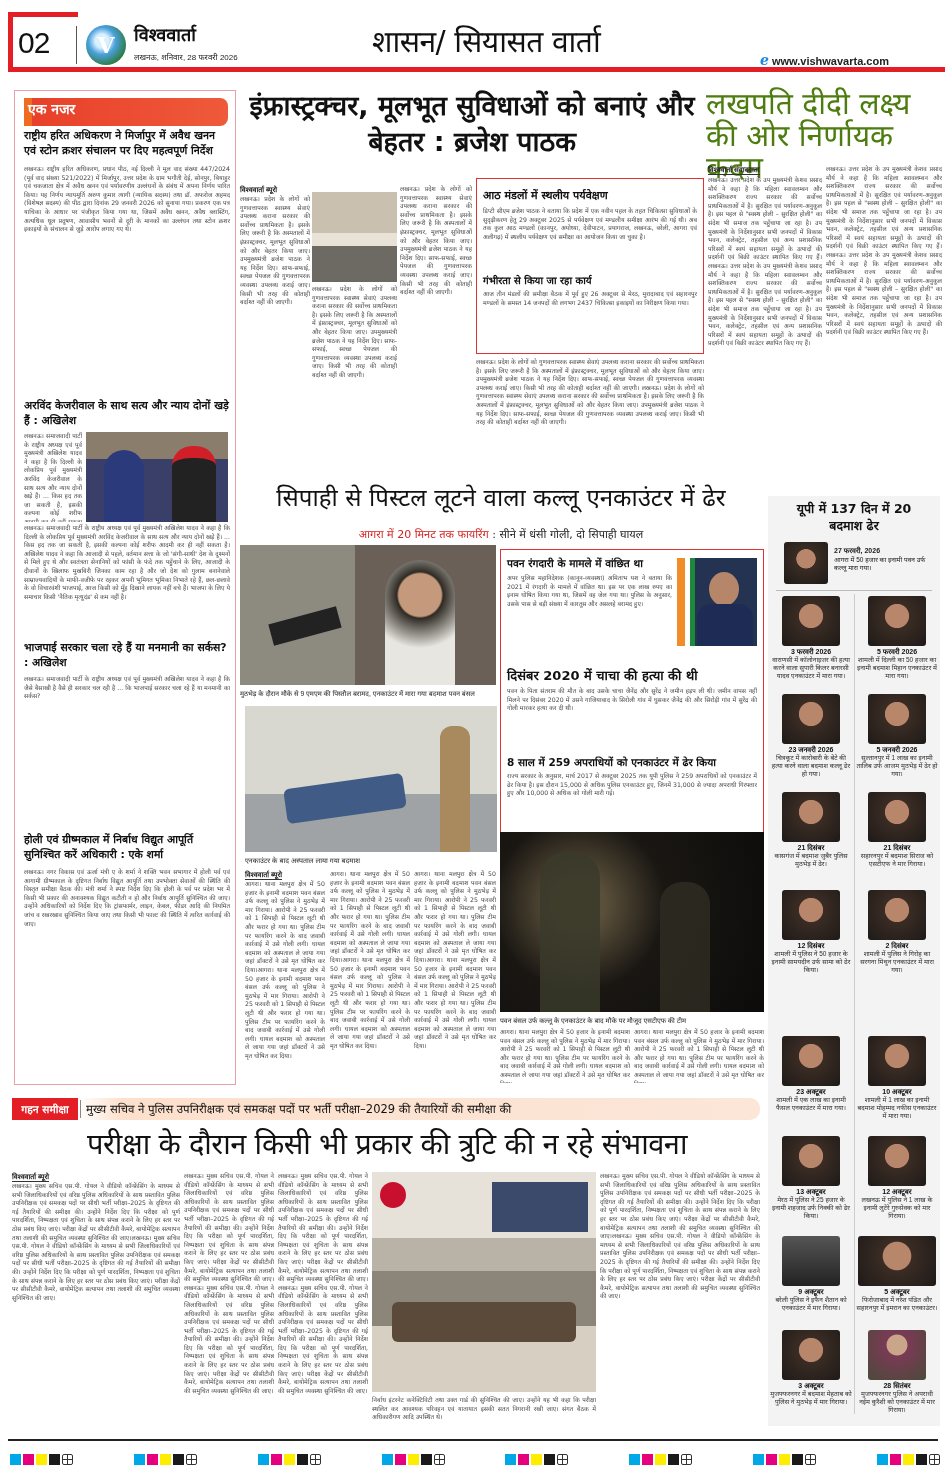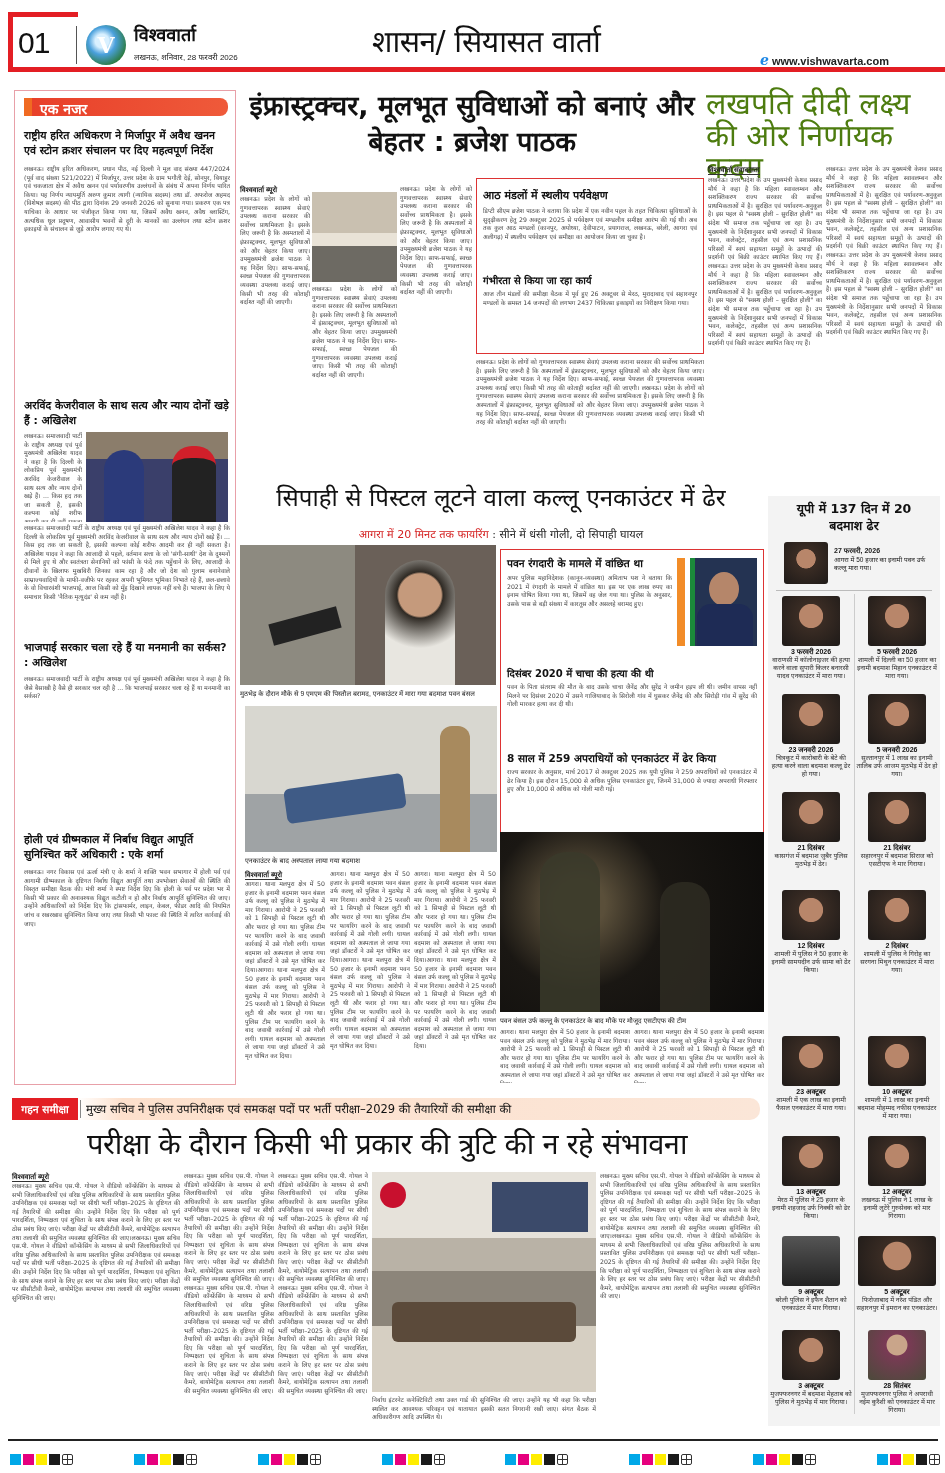--- a/index.html
+++ b/index.html
@@ -18,33 +18,33 @@
 .cross{display:inline-block;width:11px;height:11px;border:1px solid #333;border-radius:2px;position:relative;vertical-align:middle}
 .cross:before{content:"";position:absolute;left:4px;top:0;width:1px;height:9px;background:#333}
 .cross:after{content:"";position:absolute;top:4px;left:0;height:1px;width:9px;background:#333}
 </style>
 </head>
 <body>
 
 <div class="abs redbar" style="left:8px;top:12px;width:70px;height:5px"></div>
 <div class="abs redbar" style="left:8px;top:12px;width:5px;height:60px"></div>
 <div class="abs redbar" style="left:8px;top:67px;width:937px;height:5px"></div>
-<div class="abs" style="left:18px;top:26px;font-size:30px;font-family:'Liberation Sans',sans-serif;color:#111;letter-spacing:-1px">01</div>
+<div class="abs" style="left:18px;top:26px;font-size:30px;font-family:'Liberation Sans',sans-serif;color:#111;letter-spacing:-1px">02</div>
 <div class="abs" style="left:76px;top:26px;width:1px;height:38px;background:#555"></div>
 <div class="abs" style="left:86px;top:25px;width:40px;height:40px;border-radius:50%;background:radial-gradient(circle at 40% 40%,#d9f0ff 0 20%,#4aa0dc 40%,#2b7a3e 75%,#1b5b94);display:flex;align-items:center;justify-content:center;font-weight:bold;font-size:22px;color:#fff;font-family:'DejaVu Serif',serif">V</div>
 <div class="abs" style="left:134px;top:22px;font-size:18px;font-weight:bold;color:#111;font-family:'DejaVu Sans',sans-serif">विश्ववार्ता</div>
 <div class="abs" style="left:134px;top:51px;font-size:8px;color:#222">लखनऊ, शनिवार, 28 फरवरी 2026</div>
 <div class="abs" style="left:372px;top:20px;font-size:30px;color:#111;font-family:'DejaVu Sans',sans-serif;letter-spacing:-0.5px">शासन/ सियासत वार्ता</div>
 <div class="abs" style="left:760px;top:52px;font-size:11px;font-weight:bold;color:#222">
   <span style="color:#1e88e5;font-size:14px;font-style:italic;font-family:'DejaVu Serif',serif">e</span>
   <span>www.vishwavarta.com</span>
 </div>
 
 <div class="abs" style="left:14px;top:90px;width:222px;height:995px;border:1.5px solid #e8a0a8"></div>
-<div class="abs" style="left:24px;top:98px;width:204px;height:18px;background:linear-gradient(90deg,#f06a22 0 4%,#e8402a 4%,#ef5a3a);border-radius:0 8px 8px 0;padding-left:16px;color:#fff;font-weight:bold;font-size:14px;line-height:22px;font-family:'DejaVu Sans',sans-serif">
+<div class="abs" style="left:24px;top:98px;width:204px;height:28px;background:linear-gradient(90deg,#f06a22 0 4%,#e8402a 4%,#ef5a3a);border-radius:0 8px 8px 0;padding-left:4px;color:#fff;font-weight:bold;font-size:14px;line-height:22px;font-family:'DejaVu Sans',sans-serif">
   <span>एक नजर</span>
 </div>
 <div class="abs hl" style="left:24px;top:128px;width:206px;font-size:10.8px;line-height:15px">राष्ट्रीय हरित अधिकरण ने मिर्जापुर में अवैध खनन एवं स्टोन क्रशर संचालन पर दिए महत्वपूर्ण निर्देश</div>
 <div class="abs txt" style="left:24px;top:165px;width:206px;height:230px">
   <span>लखनऊ। राष्ट्रीय हरित अधिकरण, प्रधान पीठ, नई दिल्ली ने मूल वाद संख्या 447/2024 (पूर्व वाद संख्या 521/2022) में मिर्जापुर, उत्तर प्रदेश के ग्राम भगौती देई, सोनपुर, बियाहुर एवं चकजाता क्षेत्र में अवैध खनन एवं पर्यावरणीय उल्लंघनों के संबंध में अपना निर्णय पारित किया। यह निर्णय न्यायमूर्ति अरुण कुमार त्यागी (न्यायिक सदस्य) तथा डॉ. अफरोज अहमद (विशेषज्ञ सदस्य) की पीठ द्वारा दिनांक 29 जनवरी 2026 को सुनाया गया। प्रकरण एक पत्र याचिका के आधार पर पंजीकृत किया गया था, जिसमें अवैध खनन, अवैध ब्लास्टिंग, अत्यधिक धूल प्रदूषण, आवासीय भवनों से दूरी के मानकों का उल्लंघन तथा स्टोन क्रशर इकाइयों के संचालन से जुड़े आरोप लगाए गए थे।</span>
 </div>
 <div class="abs hl" style="left:24px;top:398px;width:206px;font-size:10.8px;line-height:15px">अरविंद केजरीवाल के साथ सत्य और न्याय दोनों खड़े हैं : अखिलेश</div>
 <div class="abs txt" style="left:24px;top:432px;width:58px;height:90px">
   <span>लखनऊ। समाजवादी पार्टी के राष्ट्रीय अध्यक्ष एवं पूर्व मुख्यमंत्री अखिलेश यादव ने कहा है कि दिल्ली के लोकप्रिय पूर्व मुख्यमंत्री अरविंद केजरीवाल के साथ सत्य और न्याय दोनों खड़े हैं। ... किस हद तक जा सकती है, इसकी कल्पना कोई शरीफ आदमी कर ही नहीं सकता है। अखिलेश यादव ने कहा कि आजादी से पहले, वर्तमान सत्ता के जो 'संगी-साथी' देश के दुश्मनों से मिले हुए थे और स्वतंत्रता सेनानियों को फांसी के फंदे तक पहुँचाने के लिए, आजादी के दीवानों के खिलाफ मुखबिरी जिनका काम रहा है और जो देश को गुलाम बनानेवाले साम्राज्यवादियों के माफी-वजीफे पर रहकर अपनी भूमिगत भूमिका निभाते रहे हैं, छल-छलावे के वो विचारवंशी भाजपाई, आज किसी को मुँह दिखाने लायक नहीं बचे हैं। भाजपा के लिए ये समाचार किसी 'नैतिक मृत्युदंड' से कम नहीं है।</span>
 </div>
@@ -117,21 +117,21 @@
 <div class="abs txt" style="left:330px;top:870px;width:80px;height:210px"><span>आगरा। थाना मलपुरा क्षेत्र में 50 हजार के इनामी बदमाश पवन बंसल उर्फ कल्लू को पुलिस ने मुठभेड़ में मार गिराया। आरोपी ने 25 फरवरी को 1 सिपाही से पिस्टल लूटी थी और फरार हो गया था। पुलिस टीम पर फायरिंग करने के बाद जवाबी कार्रवाई में उसे गोली लगी। घायल बदमाश को अस्पताल ले जाया गया जहां डॉक्टरों ने उसे मृत घोषित कर दिया।</span><span>आगरा। थाना मलपुरा क्षेत्र में 50 हजार के इनामी बदमाश पवन बंसल उर्फ कल्लू को पुलिस ने मुठभेड़ में मार गिराया। आरोपी ने 25 फरवरी को 1 सिपाही से पिस्टल लूटी थी और फरार हो गया था। पुलिस टीम पर फायरिंग करने के बाद जवाबी कार्रवाई में उसे गोली लगी। घायल बदमाश को अस्पताल ले जाया गया जहां डॉक्टरों ने उसे मृत घोषित कर दिया।</span></div>
 <div class="abs txt" style="left:414px;top:870px;width:82px;height:210px"><span>आगरा। थाना मलपुरा क्षेत्र में 50 हजार के इनामी बदमाश पवन बंसल उर्फ कल्लू को पुलिस ने मुठभेड़ में मार गिराया। आरोपी ने 25 फरवरी को 1 सिपाही से पिस्टल लूटी थी और फरार हो गया था। पुलिस टीम पर फायरिंग करने के बाद जवाबी कार्रवाई में उसे गोली लगी। घायल बदमाश को अस्पताल ले जाया गया जहां डॉक्टरों ने उसे मृत घोषित कर दिया।</span><span>आगरा। थाना मलपुरा क्षेत्र में 50 हजार के इनामी बदमाश पवन बंसल उर्फ कल्लू को पुलिस ने मुठभेड़ में मार गिराया। आरोपी ने 25 फरवरी को 1 सिपाही से पिस्टल लूटी थी और फरार हो गया था। पुलिस टीम पर फायरिंग करने के बाद जवाबी कार्रवाई में उसे गोली लगी। घायल बदमाश को अस्पताल ले जाया गया जहां डॉक्टरों ने उसे मृत घोषित कर दिया।</span></div>
 
 <div class="abs" style="left:500px;top:549px;width:264px;height:316px;border:1.5px solid #d33;padding:6px 6px">
   <div class="hl" style="font-size:10.5px;margin-bottom:4px;width:165px">पवन रंगदारी के मामले में वांछित था</div>
   <div class="txt" style="width:165px;height:86px">अपर पुलिस महानिदेशक (कानून-व्यवस्था) अमिताभ यश ने बताया कि 2021 में रंगदारी के मामले में वांछित था। इस पर एक लाख रुपए का इनाम घोषित किया गया था, जिसमें वह जेल गया था। पुलिस के अनुसार, उसके पास से बड़ी संख्या में कारतूस और असलहे बरामद हुए।</div>
   <div class="abs photo" style="left:176px;top:8px;width:80px;height:88px;background:linear-gradient(90deg,#f28c28 0 10%,#fff 10% 16%,#1b8a3a 16% 22%,#243352 22%)">
     <div style="position:absolute;left:32px;top:14px;width:30px;height:34px;border-radius:50%;background:#b5866a"></div>
     <div style="position:absolute;left:20px;top:46px;width:56px;height:42px;background:#1e2b55;border-radius:14px 14px 0 0"></div>
   </div>
-  <div class="hl" style="font-size:10px;margin:6px 0 3px">दिसंबर 2020 में चाचा की हत्या की थी</div>
+  <div class="hl" style="font-size:13px;margin:6px 0 3px">दिसंबर 2020 में चाचा की हत्या की थी</div>
   <div class="txt" style="height:62px">पवन के पिता संतराम की मौत के बाद उसके चाचा जैनेंद्र और सुरेंद्र ने जमीन हड़प ली थी। जमीन वापस नहीं मिलने पर दिसंबर 2020 में उसने गाजियाबाद के सिरोली गांव में घुसकर जैनेंद्र की और सिरोड़ी गांव में सुरेंद्र की गोली मारकर हत्या कर दी थी।</div>
   <div class="hl" style="font-size:10.5px;margin:6px 0 3px">8 साल में 259 अपराधियों को एनकाउंटर में ढेर किया</div>
   <div class="txt" style="height:28px">राज्य सरकार के अनुसार, मार्च 2017 से अक्टूबर 2025 तक यूपी पुलिस ने 259 अपराधियों को एनकाउंटर में ढेर किया है। इस दौरान 15,000 से अधिक पुलिस एनकाउंटर हुए, जिनमें 31,000 से ज्यादा अपराधी गिरफ्तार हुए और 10,000 से अधिक को गोली मारी गई।</div>
 </div>
 <div class="abs photo" style="left:500px;top:832px;width:264px;height:180px;background:radial-gradient(circle at 30% 40%,#5a4f3a 0 12%,#1a1713 40%,#0c0b0a)">
   <div style="position:absolute;left:40px;top:20px;width:60px;height:160px;background:#3a3a2a;border-radius:26px 26px 0 0;opacity:.85"></div>
   <div style="position:absolute;left:160px;top:50px;width:50px;height:130px;background:#2e2c22;border-radius:22px 22px 0 0;opacity:.85"></div>
 </div>
 <div class="abs caption" style="left:500px;top:1016px;font-size:6.8px">पवन बंसल उर्फ कल्लू के एनकाउंटर के बाद मौके पर मौजूद एसटीएफ की टीम</div>
 <div class="abs txt" style="left:500px;top:1028px;width:130px;height:55px"><span>आगरा। थाना मलपुरा क्षेत्र में 50 हजार के इनामी बदमाश पवन बंसल उर्फ कल्लू को पुलिस ने मुठभेड़ में मार गिराया। आरोपी ने 25 फरवरी को 1 सिपाही से पिस्टल लूटी थी और फरार हो गया था। पुलिस टीम पर फायरिंग करने के बाद जवाबी कार्रवाई में उसे गोली लगी। घायल बदमाश को अस्पताल ले जाया गया जहां डॉक्टरों ने उसे मृत घोषित कर दिया।</span></div>

